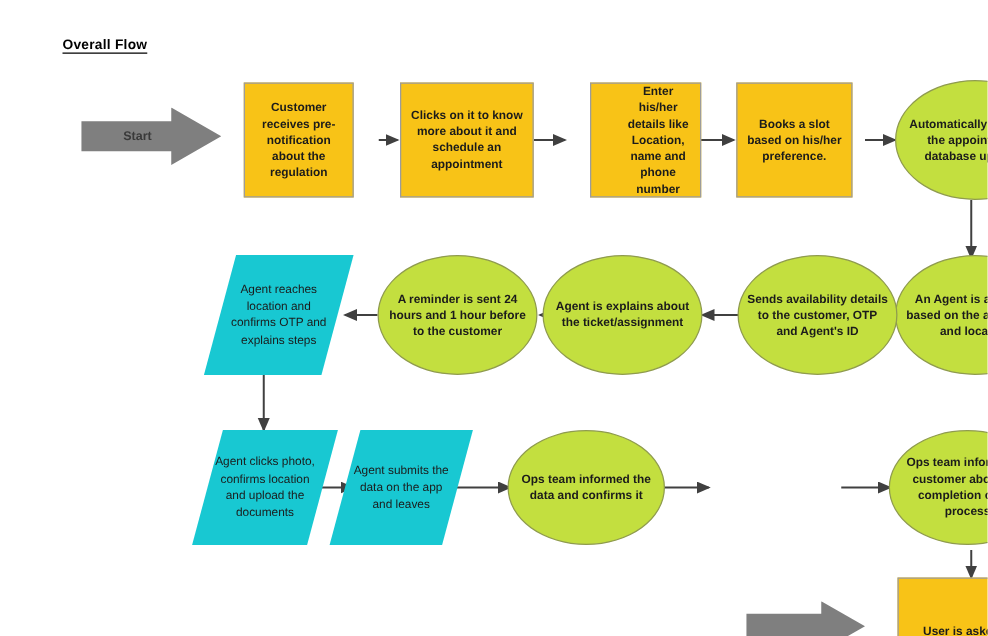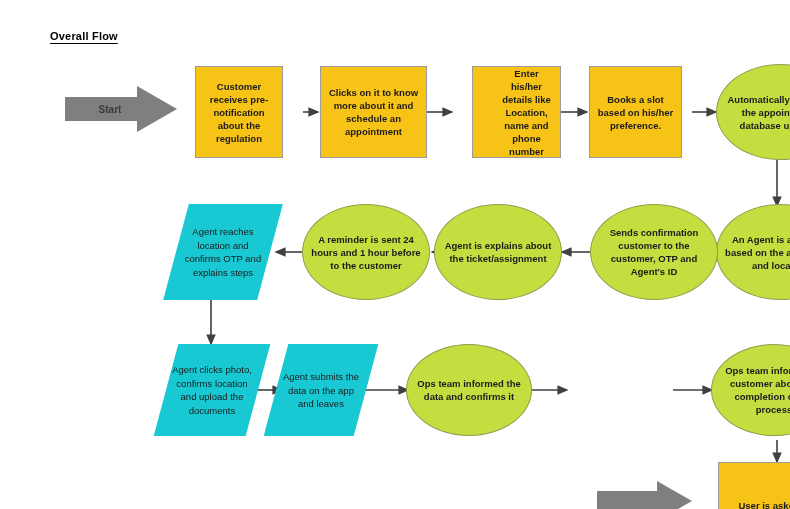--- a/index.html
+++ b/index.html
@@ -152,21 +152,21 @@
 
   <div class="node ellipse" style="left:716px;top:64px;width:128px;height:96px;">
     <span>Automatically confirms the appointment, database updated</span>
   </div>
 
   <div class="node ellipse" style="left:716px;top:204px;width:128px;height:96px;">
     <span>An Agent is assigned based on the availability and location</span>
   </div>
 
   <div class="node ellipse" style="left:590px;top:204px;width:128px;height:96px;">
-    <span>Sends confirmation customer to the customer, OTP and Agent's ID</span>
+    <span>Sends availability details to the customer, OTP and Agent's ID</span>
   </div>
 
   <div class="node ellipse" style="left:434px;top:204px;width:128px;height:96px;">
     <span>Agent is explains about the ticket/assignment</span>
   </div>
 
   <div class="node ellipse" style="left:302px;top:204px;width:128px;height:96px;align-items:center;">
     <span>A reminder is sent 24 hours and 1 hour before to the customer</span>
   </div>
 

